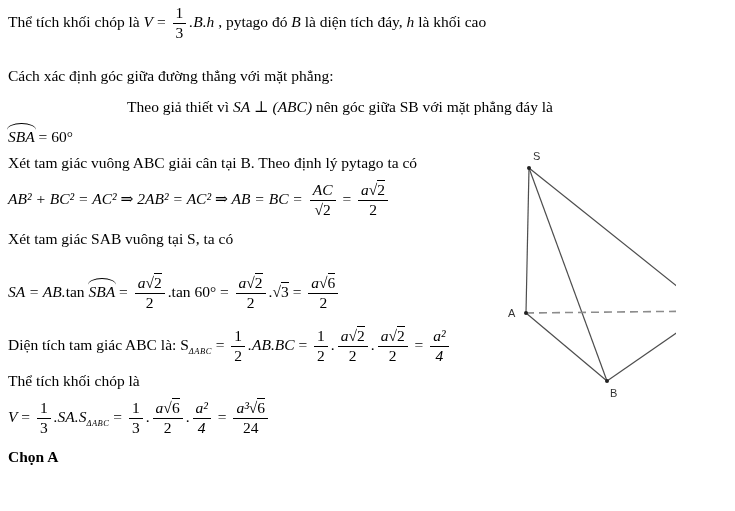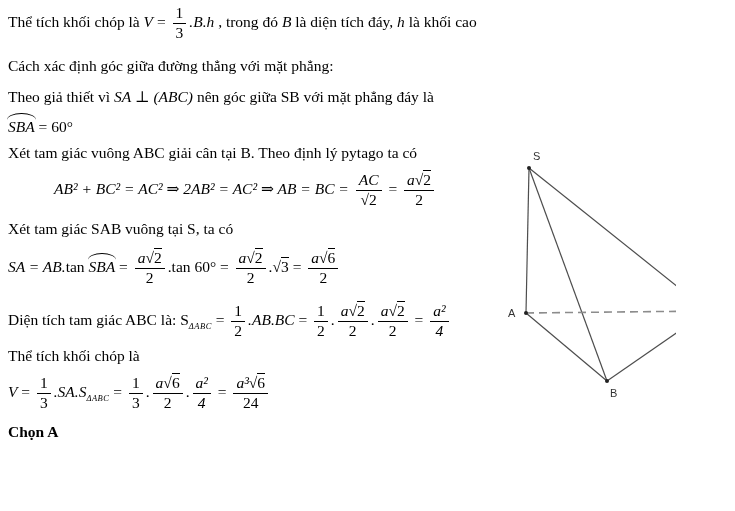--- a/index.html
+++ b/index.html
@@ -18,43 +18,43 @@
   .frac .den { display:block; padding-top:1px; }
   
   .ov { border-top:1px solid #000; }
   
   .hat { position:relative; font-style:italic; display:inline-block; }
   .hat::before { content:""; position:absolute; left:-1px; right:-1px; top:-5px; height:6px;
                  border-top:1.2px solid #000; border-radius:50% 50% 0 0 / 100% 100% 0 0; }
   .msub { font-size:8.5px; font-style:italic; letter-spacing:0.5px; }
   
   .l1 { margin-top:2px; }
-  .l2 { margin-top:14px; }
+  .l2 { margin-top:24px; }
   .l3 { margin-top:9px; line-height:1.22; padding-right:2px; }
   .l4 { margin-top:9px; font-weight:bold; }
-  .l5 { margin-top:13px; }
+  .l5 { margin-top:13px;text-align:center; }
   .l6 { margin-top:5px; padding-top:7px; }
   .l7 { margin-top:8px; }
-  .l8 { margin-top:9px;margin-left:46px; }
+  .l8 { margin-top:9px; }
   .l9 { margin-top:11px; }
-  .l10 { margin-top:4px; padding-top:7px; }
+  .l10 { margin-top:19px; padding-top:7px; }
   .l11 { margin-top:14px; }
   .l12 { margin-top:7px; }
   .l13 { margin-top:9px; }
   .l14 { margin-top:10px; font-weight:bold; }
   .figure { position:absolute; left:500px; top:140px; width:235px; height:285px; }
   .figure text { font-family:"Liberation Sans","DejaVu Sans",sans-serif; font-size:11px; fill:#333; }
 </style>
 </head>
 <body>
 
 <div class="page">
 
   <p class="l1">
-    <span>Thể tích khối chóp là </span><span class="mi">V</span><span> = </span><span class="frac"><span class="num">1</span><span class="den">3</span></span><span class="mi">.B.h</span><span> , trong đó </span><span class="mi">B</span><span> là diện tích đáy, </span><span class="mi">h</span><span> là khối cao</span>
+    <span>Thể tích khối chóp là </span><span class="mi">V</span><span> = </span><span class="frac"><span class="num">1</span><span class="den">3</span></span><span class="mi">.B.h</span><span> , pytago đó </span><span class="mi">B</span><span> là diện tích đáy, </span><span class="mi">h</span><span> là khối cao</span>
   </p>
 
   <p class="l2">Cách xác định góc giữa đường thẳng với mặt phẳng:</p>
 
 
 
   <p class="l5">
     <span>Theo giả thiết vì </span><span class="mi">SA</span><span> ⊥ </span><span class="mi">(ABC)</span><span> nên góc giữa SB với mặt phẳng đáy là</span>
   </p>
 

